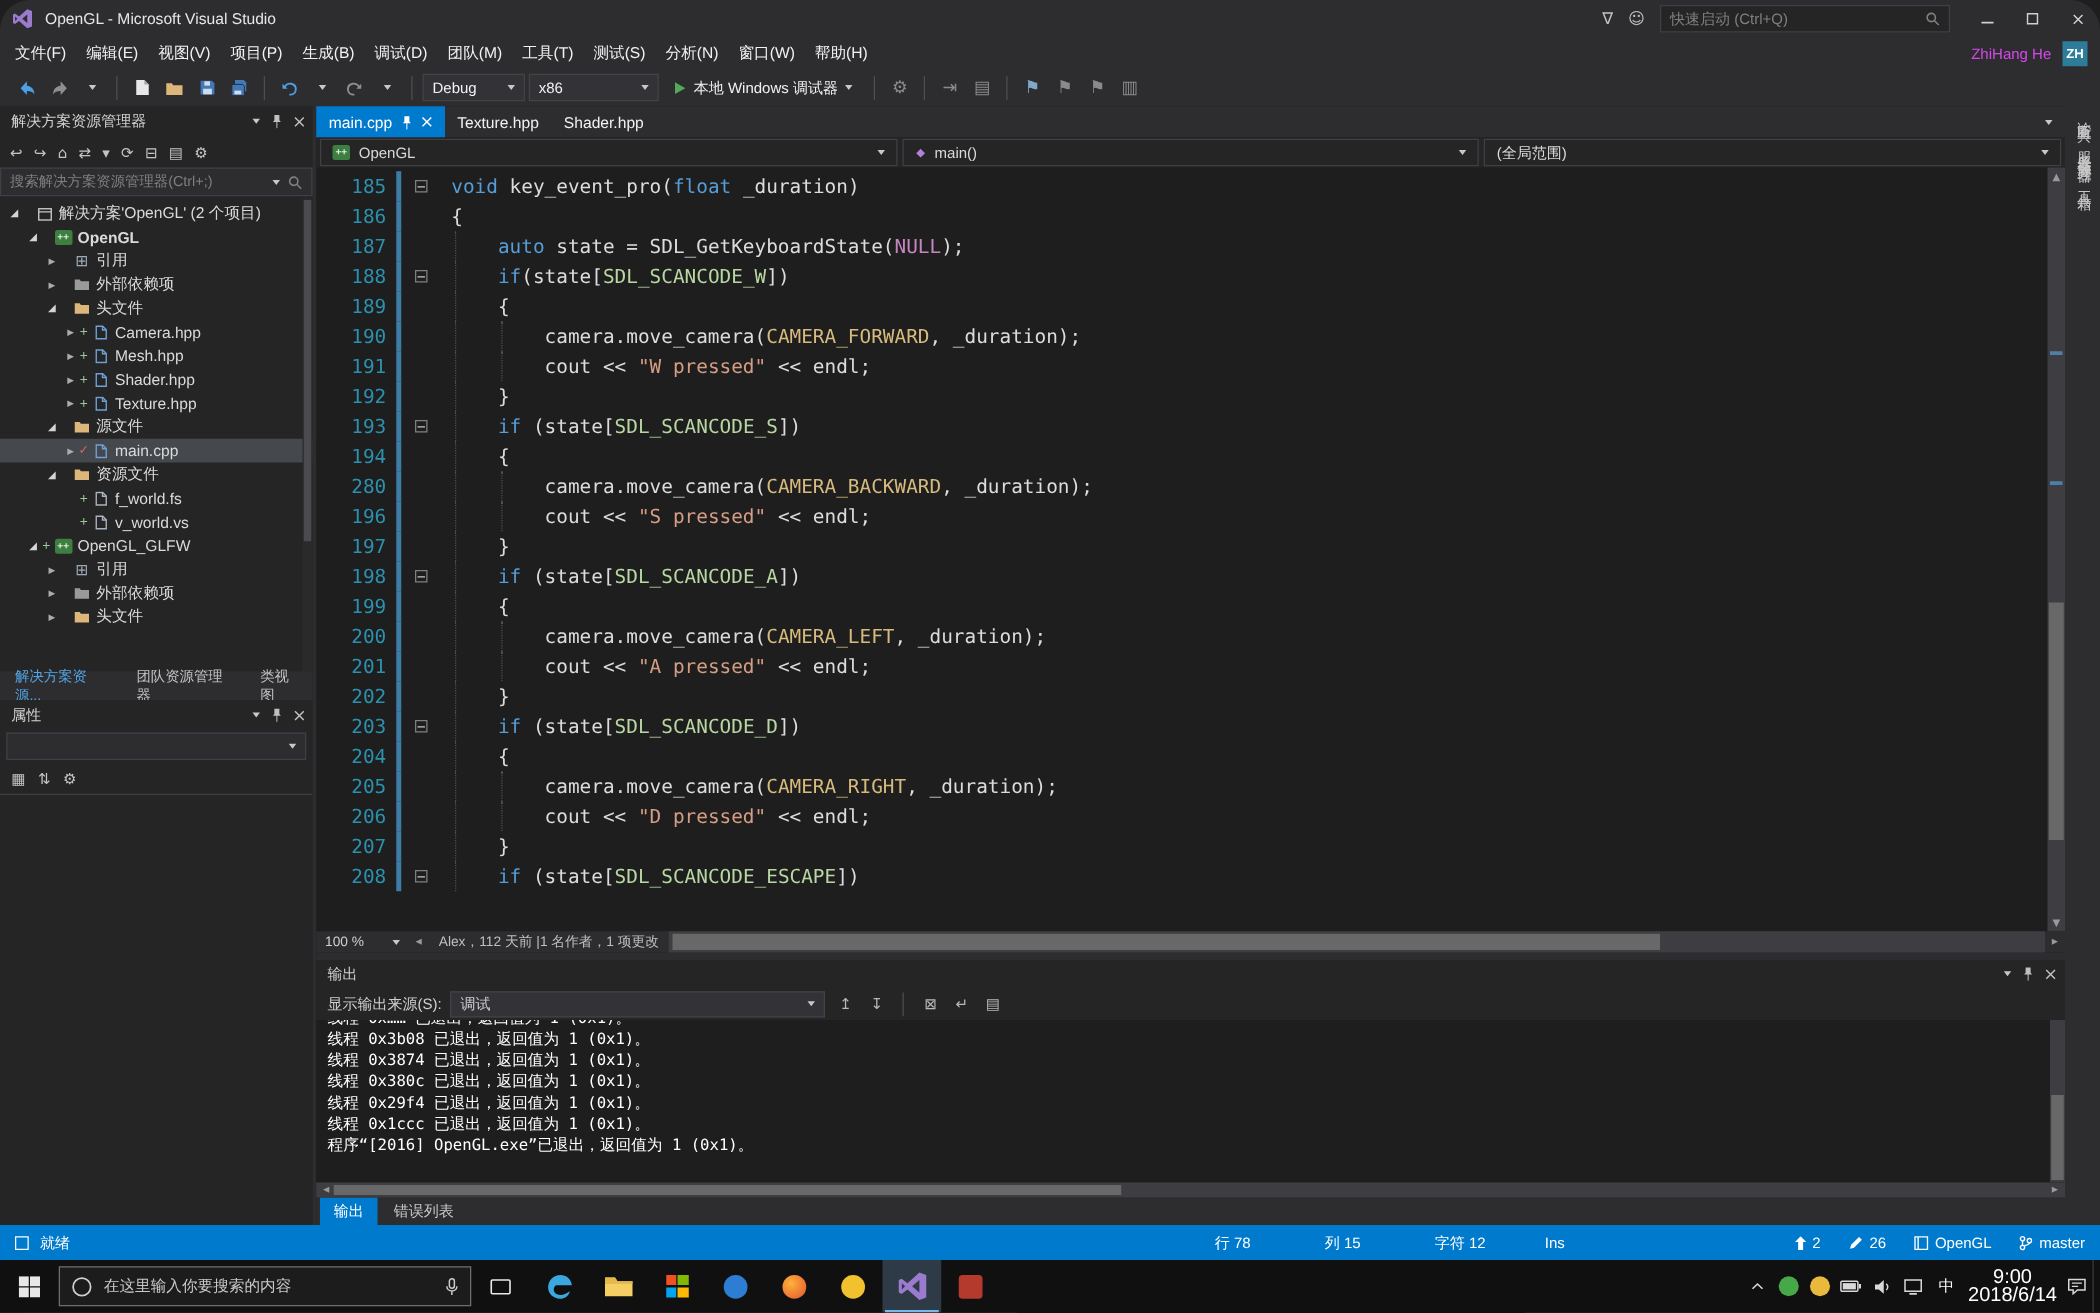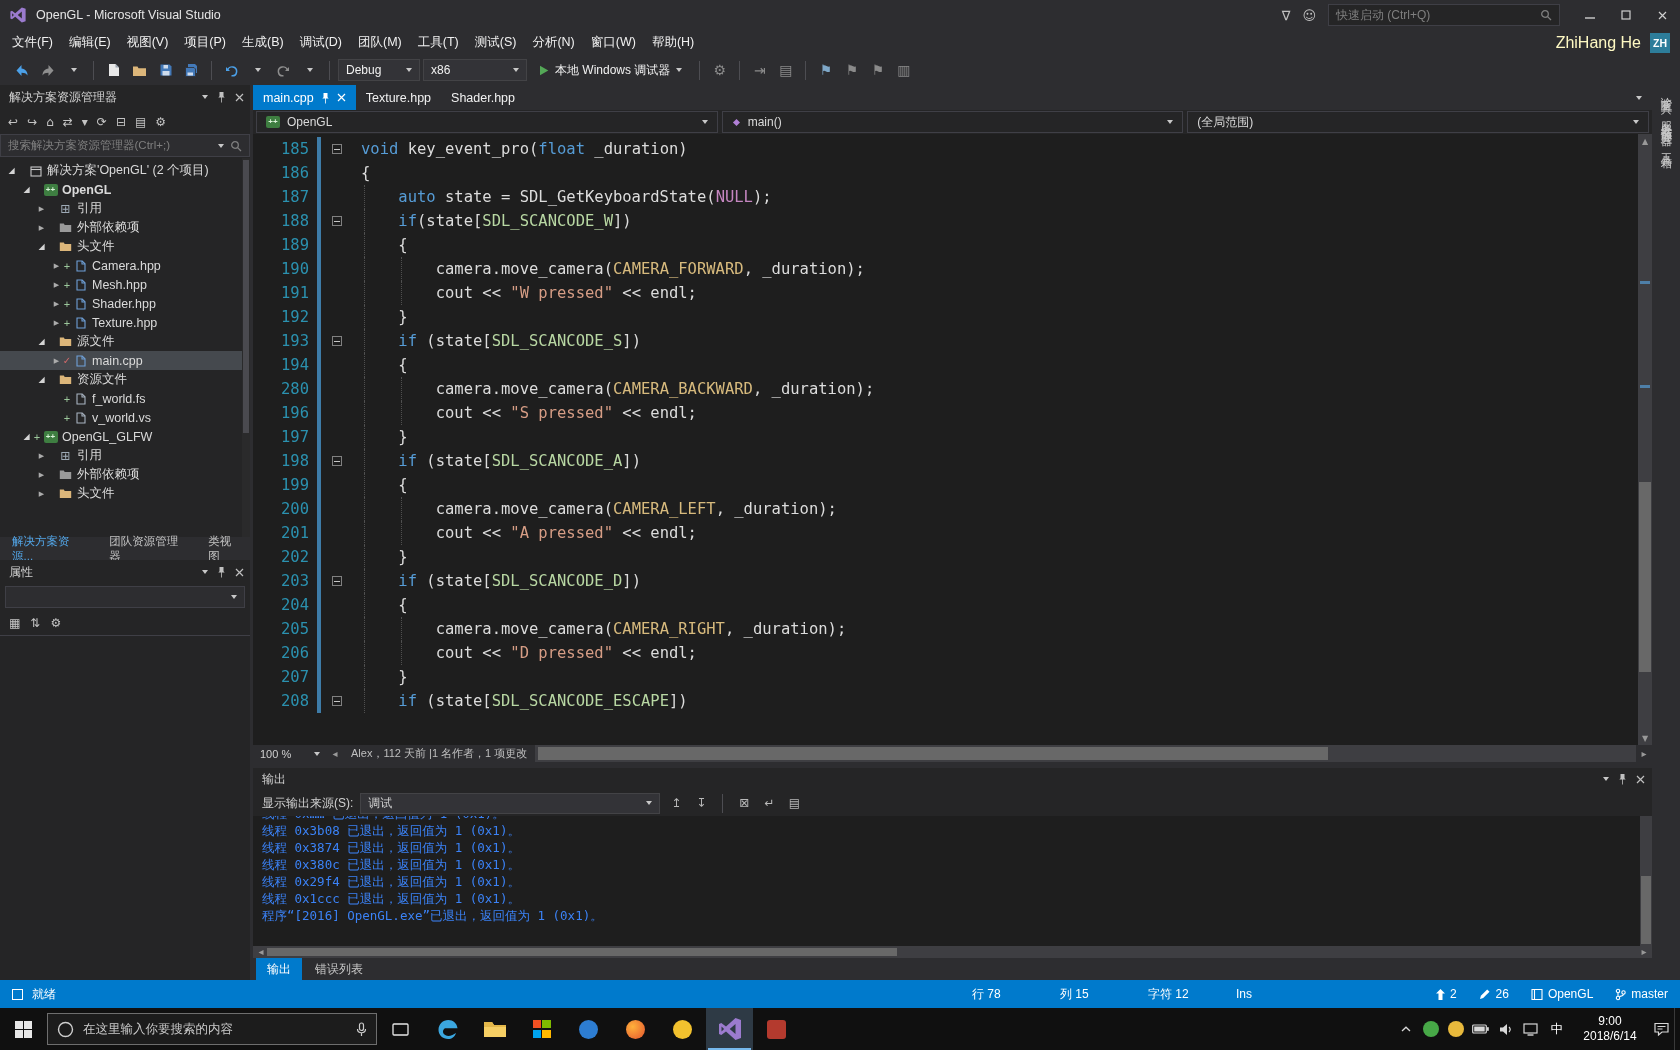--- a/index.html
+++ b/index.html
@@ -1,38 +1,38 @@
 <!DOCTYPE html>
 <html><head>
 <meta charset="utf-8">
 <style>
   * { margin:0; padding:0; box-sizing:border-box; }
   html,body { width:1680px; height:1050px; overflow:hidden; background:#1E1E1E;
     font-family:"Liberation Sans","DejaVu Sans",sans-serif; }
-  #screen { position:relative; width:1680px; height:1050px; background:#2D2D30; color:#F1F1F1; }
+  #screen { position:relative; width:1680px; height:1050px; background:#2D2D30; color:#F1F1F1;border-radius:24px; }
   .ic { display:inline-flex; align-items:center; justify-content:center; }
   .gly { font-family:"DejaVu Sans",sans-serif; font-style:normal; }
 
   
   #titlebar { height:30px; display:flex; align-items:center; padding-left:8px; }
   .vslogo-s { width:20px; margin-right:8px; }
   .apptitle { font-size:12.5px; color:#E6E6E6; }
   .tb-right { margin-left:auto; display:flex; align-items:center; gap:12px; height:100%; }
   .tb-mini { color:#C0C0C0; font-size:13px; }
   .quicklaunch { width:232px; height:22px; background:#252526; border:1px solid #3F3F46;
      display:flex; align-items:center; justify-content:space-between; padding:0 7px;
      color:#7F7F7F; font-size:12px; }
   .winbtns { display:flex; height:100%; }
   .winbtn { width:36px; height:100%; display:flex; align-items:center; justify-content:center; color:#CFCFCF; }
 
   
   #menubar { height:25px; display:flex; align-items:center; padding-left:4px; font-size:12.5px; }
   .menu-item { padding:3px 8px; color:#F1F1F1; cursor:default; }
   .menubar-right { margin-left:auto; display:flex; align-items:center; gap:9px; padding-right:10px; }
-  .account-name { font-size:16px; color:#fef9c3; }
+  .account-name { font-size:12px; color:#d946ef; }
   .avatar { width:20px; height:20px; background:#2D7D9A; color:#fff; font-size:10.5px; font-weight:bold;
      display:flex; align-items:center; justify-content:center; }
 
   
   #toolbar { height:30px; display:flex; align-items:center; padding-left:10px; gap:3px; }
   .tbtn { height:24px; min-width:23px; display:flex; align-items:center; justify-content:center;
      color:#C8C8C8; font-size:14px; }
   .tbtn.dim { color:#8A8A8A; }
   .tsep { width:1px; height:19px; background:#4D4D52; margin:0 5px; }
   .caret-i { width:0; height:0; border-left:3.5px solid transparent; border-right:3.5px solid transparent;
@@ -117,21 +117,21 @@
   .hsplit { height:6px; background:#2D2D30; flex:none; }
 
   
   #output { height:190px; display:flex; flex-direction:column; background:#252526; flex:none; }
   .out-header { height:22px; display:flex; align-items:center; padding:0 7px 0 9px; font-size:12px; color:#D0D0D0; }
   .out-toolbar { height:26px; display:flex; align-items:center; gap:7px; padding:0 9px; font-size:12px; color:#D0D0D0; }
   .out-combo { width:300px; height:21px; background:#333337; border:1px solid #434346;
      display:flex; align-items:center; justify-content:space-between; padding:0 7px; font-size:12px; }
   .ot-ico { color:#B9B9B9; font-size:12px; min-width:18px; text-align:center; }
   .out-body { flex:1; position:relative; overflow:hidden; background:#1E1E1E;
-     font-family:"DejaVu Sans Mono","Liberation Mono",monospace; font-size:12.5px; color:#3b82f6; padding-left:9px; }
+     font-family:"DejaVu Sans Mono","Liberation Mono",monospace; font-size:12.5px; color:#ffffff; padding-left:9px; }
   .out-line { height:17px; line-height:17px; white-space:pre; }
   .out-line.clip { margin-top:-11px; }
   .out-vscroll { position:absolute; right:0; top:0; bottom:0; width:12px; background:#3E3E42; }
   .out-vthumb { position:absolute; left:1px; right:1px; bottom:2px; height:52%; background:#686868; }
   .out-hscroll { height:12px; background:#3E3E42; position:relative; flex:none; }
   .out-hthumb { position:absolute; top:2px; bottom:2px; left:14px; width:45%; background:#686868; }
   #output-tabs { height:22px; background:#2D2D30; display:flex; align-items:center; gap:2px; padding-left:3px; flex:none; }
   .otab { padding:3px 11px; font-size:12px; color:#C8C8C8; }
   .otab.active { background:#007ACC; color:#fff; }
 
@@ -162,21 +162,21 @@
   .dot.blue { background:#2D7DD2; } .dot.ff { background:radial-gradient(circle at 35% 35%, #FFB13B, #E3542E); }
   .dot.yellow { background:#F2C12E; } .dot.green { background:#47A847; width:16px; height:16px; }
   .dot.amber { background:#E8B93C; width:16px; height:16px; }
   .sq.red { width:19px; height:19px; background:#B43A2E; border-radius:3px; display:inline-block; }
   .tiles { width:18px; height:18px; display:grid; grid-template-columns:1fr 1fr; gap:1.5px; }
   .tiles i { display:block; } .tiles i:nth-child(1){background:#F25022;} .tiles i:nth-child(2){background:#7FBA00;}
   .tiles i:nth-child(3){background:#00A4EF;} .tiles i:nth-child(4){background:#FFB900;}
   .tray { margin-left:auto; display:flex; align-items:center; }
   .tray-ico { width:25px; height:40px; display:flex; align-items:center; justify-content:center; }
   .ime { width:28px; text-align:center; font-size:12.5px; color:#fff; }
-  .clock { width:78px; text-align:center; font-size:12px; line-height:15px; color:#fff; }
+  .clock { width:78px; text-align:center; font-size:16px; line-height:15px; color:#fff; }
   .showdesk { width:6px; border-left:1px solid #3A3A3A; height:100%; }
 </style>
 </head>
 <body>
 
 <div id="screen">
 
   <header id="titlebar">
     <span class="ic vslogo-s">
         <svg width="18" height="18" viewBox="0 0 26 26">

